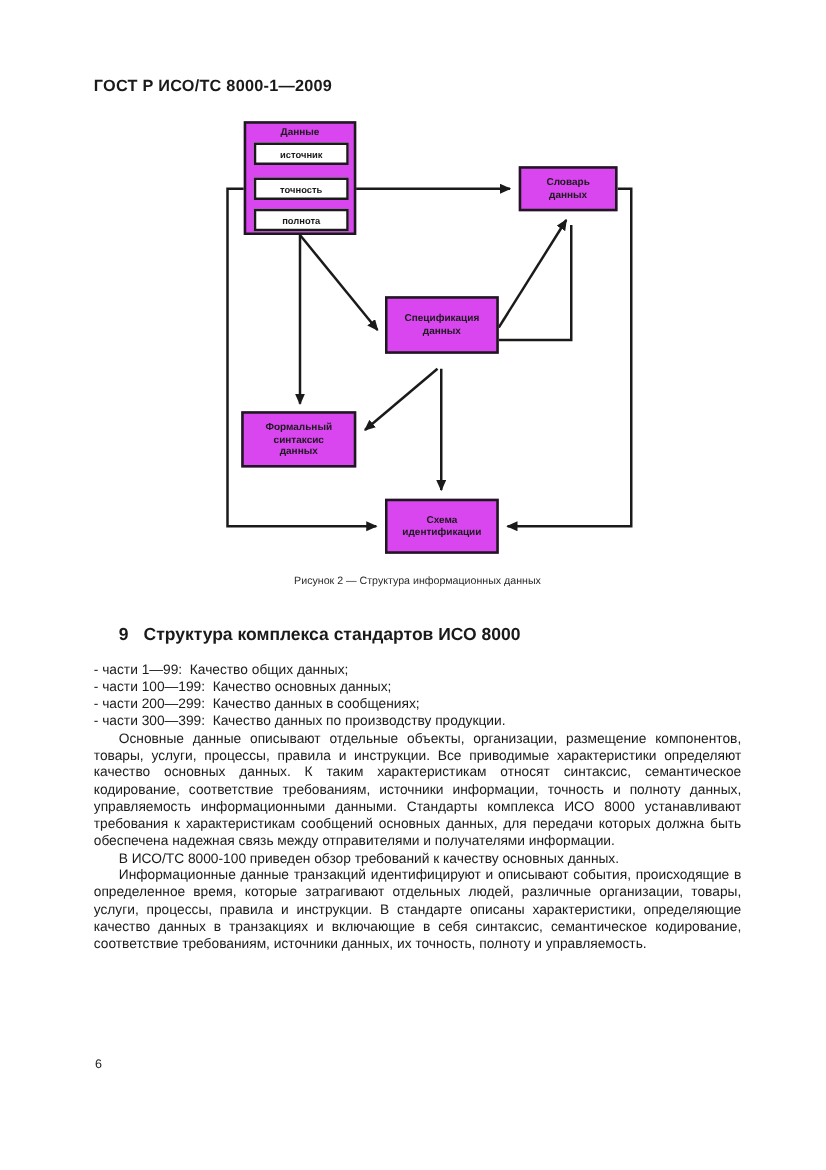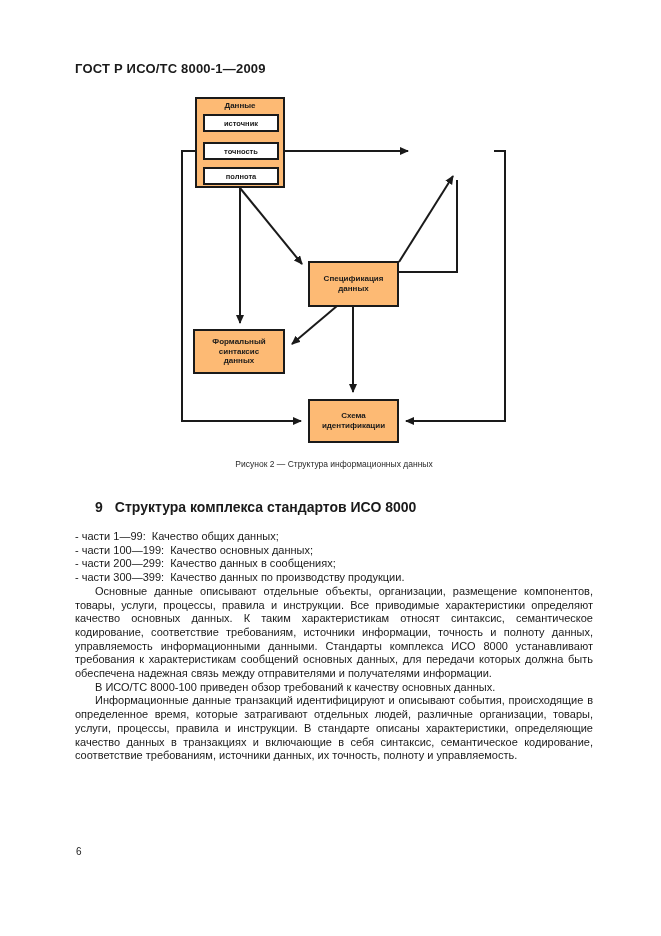--- a/index.html
+++ b/index.html
@@ -10,37 +10,37 @@
   }
   .doc-header {
     position:absolute; left:75px; top:61px;
     font-size:13px; font-weight:bold; letter-spacing:.2px;
   }
   
   .diagram { position:absolute; left:70px; top:85px; width:530px; height:372px; }
   .diagram svg { position:absolute; left:0; top:0; }
   .dbox {
     position:absolute; box-sizing:border-box; border:2px solid #1a1a1a;
-    background:#fdba74; display:flex; align-items:center; justify-content:center;
+    background:#d946ef; display:flex; align-items:center; justify-content:center;
     text-align:center; font-size:8px; font-weight:bold; line-height:1.2;
   }
   .dbox .lbl { display:block; }
   .box-data { left:125px; top:12px; width:90px; height:91px; display:block; }
   .box-data .grp-title { display:block; text-align:center; margin-top:2px; font-size:8px; font-weight:bold; }
   .inner {
     position:absolute; box-sizing:border-box; border:2px solid #1a1a1a;
     background:#fff; display:flex; align-items:center; justify-content:center;
     font-size:7.5px; font-weight:bold;
   }
   .inner-source       { left:6px; top:15px; width:76px; height:18px; }
   .inner-accuracy     { left:6px; top:43px; width:76px; height:18px; }
   .inner-completeness { left:6px; top:68px; width:76px; height:18px; }
   .box-dictionary     { left:345px; top:48px;  width:79px; height:36px; }
   .box-dictionary .lbl { max-width:52px; }
-  .box-specification  { left:238px; top:176px; width:91px; height:46px; }
+  .box-specification  { left:238px; top:152px; width:91px; height:46px; }
   .box-specification .lbl { max-width:70px; }
   .box-formal         { left:123px; top:244px; width:92px; height:45px; }
   .box-formal .lbl    { max-width:58px; }
   .box-schema         { left:238px; top:314px; width:91px; height:44px; }
   .box-schema .lbl    { max-width:80px; }
   .fig-caption {
     position:absolute; left:75px; top:459px; width:518px;
     text-align:center; font-size:8.5px; color:#2a2a2a;
   }
   
@@ -98,20 +98,23 @@
         <span class="lbl">источник</span>
       </div>
       <div class="inner inner-accuracy">
         <span class="lbl">точность</span>
       </div>
       <div class="inner inner-completeness">
         <span class="lbl">полнота</span>
       </div>
     </div>
 
+    <div class="dbox box-dictionary">
+      <span class="lbl">Словарь данных</span>
+    </div>
 
     <div class="dbox box-specification">
       <span class="lbl">Спецификация данных</span>
     </div>
 
     <div class="dbox box-formal">
       <span class="lbl">Формальный синтаксис данных</span>
     </div>
 
     <div class="dbox box-schema">

